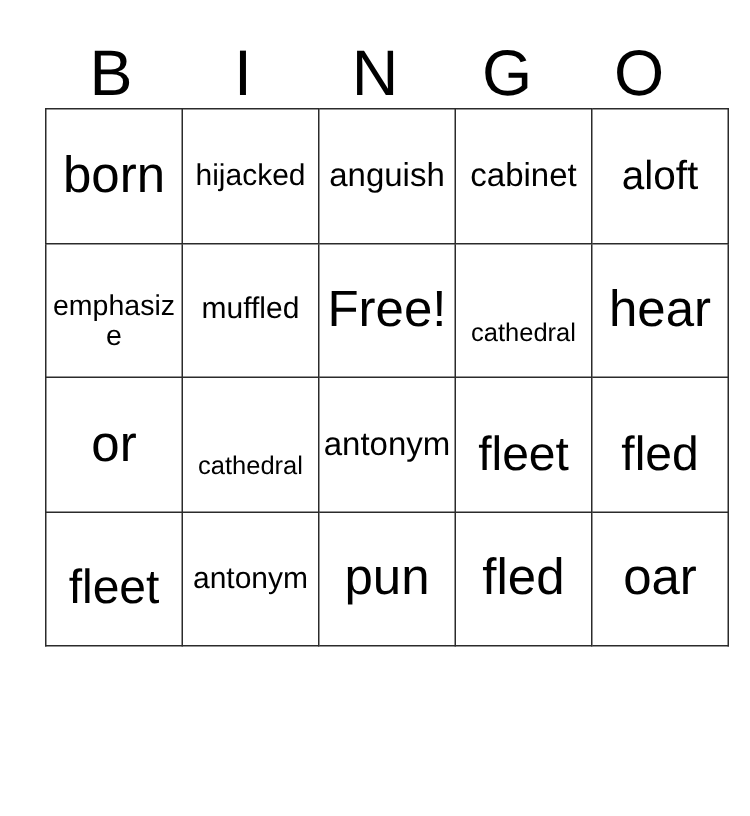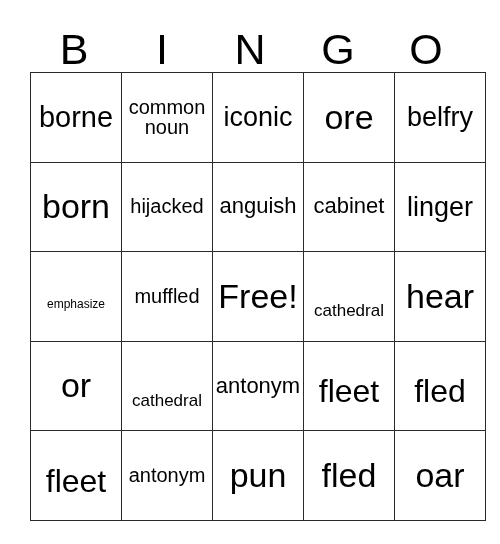--- a/index.html
+++ b/index.html
@@ -65,69 +65,52 @@
 
   
   .fs-xxl { font-size: 34px; }
   .fs-xl  { font-size: 32px; margin-top: 12px; }
   .fs-l   { font-size: 29px; }
   .fs-ml  { font-size: 27px; }
   .fs-m   { font-size: 20px; }
   .fs-ms  { font-size: 22px; text-align: center; }
   .fs-s   { font-size: 20px; }
   .fs-xs  { font-size: 17px; margin-top: 29px; }
-  .fs-xxs { font-size: 12px; margin-top: 16px; }
+  .fs-xxs { font-size: 19px; margin-top: 16px; }
 </style>
 </head>
 <body>
 
 <div id="card">
 
   <div id="header-row">
     <div class="header-cell">B</div>
     <div class="header-cell">I</div>
     <div class="header-cell">N</div>
     <div class="header-cell">G</div>
     <div class="header-cell">O</div>
   </div>
 
   <table id="grid">
     <tbody>
       <tr>
         <td>
-            <span class="cell-text fs-l">borne</span>
-          </td>
-        <td>
-            <span class="cell-text fs-s">common noun</span>
-          </td>
-        <td>
-            <span class="cell-text fs-ml">iconic</span>
-          </td>
-        <td>
-            <span class="cell-text fs-xxl">ore</span>
-          </td>
-        <td>
-            <span class="cell-text fs-ml">belfry</span>
-          </td>
-      </tr>
-      <tr>
-        <td>
             <span class="cell-text fs-xxl">born</span>
           </td>
         <td>
             <span class="cell-text fs-s">hijacked</span>
           </td>
         <td>
             <span class="cell-text fs-ms">anguish</span>
           </td>
         <td>
             <span class="cell-text fs-ms">cabinet</span>
           </td>
         <td>
-            <span class="cell-text fs-ml">linger</span>
+            <span class="cell-text fs-ml">aloft</span>
           </td>
       </tr>
       <tr>
         <td>
             <span class="cell-text fs-xxs">emphasize</span>
           </td>
         <td>
             <span class="cell-text fs-m">muffled</span>
           </td>
         <td>

